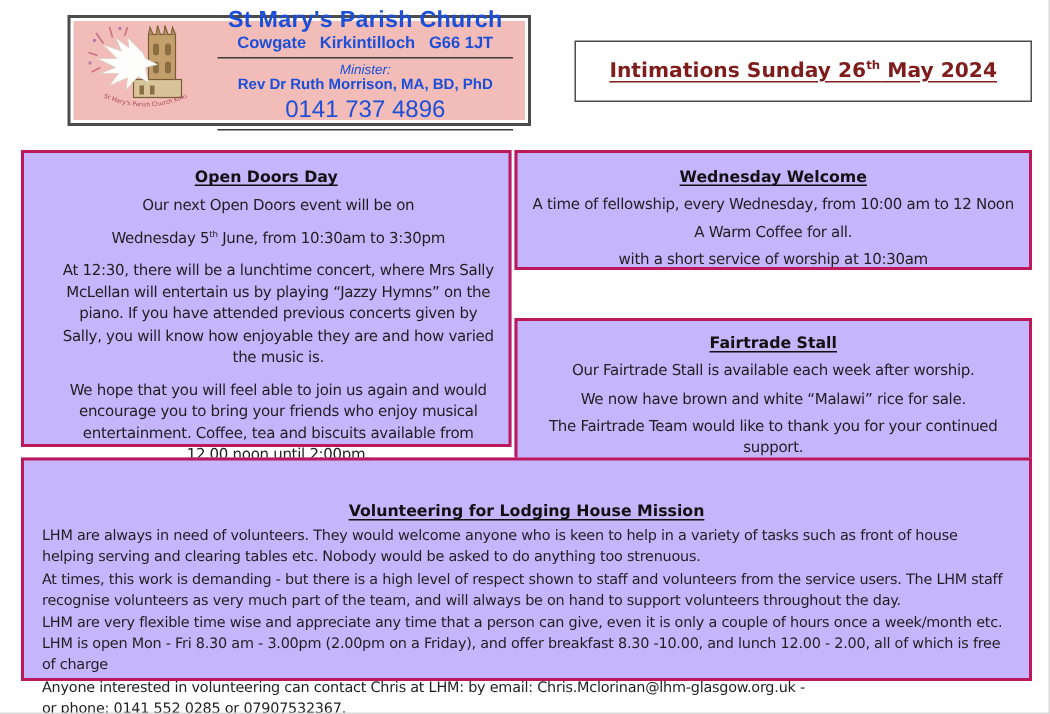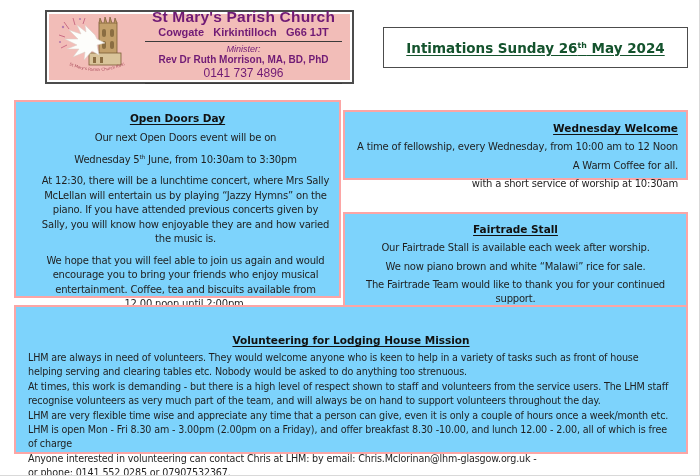--- a/index.html
+++ b/index.html
@@ -14,54 +14,54 @@
   .header-box {
     position:absolute; left:45px; top:10px; width:309px; height:74px;
     border:2px solid #4c4c4c; background:#ffffff; padding:2px;
   }
   .header-inner {
     width:100%; height:100%; background:#f2bdb8;
     display:flex; align-items:center;
   }
   .logo-wrap { width:96px; display:flex; justify-content:center; align-items:center; }
   .header-text {
-    flex:1; text-align:center; color:#701a75;
+    flex:1; text-align:center; color:#1d4ed8;
     font-family:"Liberation Sans", sans-serif; padding-right:8px;
   }
   .church-name { font-size:15.5px; font-weight:bold; letter-spacing:.2px; line-height:1.1; }
   .church-address { font-size:11px; font-weight:bold; white-space:pre-wrap; margin-top:1px; }
   .header-rule { border:0; border-top:1.5px solid #3b3b3b; margin:3px 0 2px 0; }
   .minister-label { font-size:9px; font-style:italic; }
   .minister-name { font-size:10px; font-weight:bold; line-height:1.25; }
-  .phone { font-size:12px; line-height:1.2; }
+  .phone { font-size:16px; line-height:1.2; }
 
   
   .intimations-box {
     position:absolute; left:383px; top:27px; width:305px; height:41px;
     border:1px solid #4c4c4c; display:flex; align-items:center; justify-content:center;
   }
   .intimations-title {
     font-size:13.5px; font-weight:bold; text-decoration:underline;
-    text-underline-offset:2px; color:#14532d;
+    text-underline-offset:2px; color:#7f1d1d;
   }
   sup { font-size:.58em; vertical-align:super; }
 
   
-  .section-box { position:absolute; border:2px solid #fca5a5; background:#7dd3fc; }
+  .section-box { position:absolute; border:2px solid #be185d; background:#c4b5fd; }
   .section-title {
     font-weight:bold; text-decoration:underline; text-underline-offset:2px;
     font-size:10.5px; color:#111;
   }
   .centered { text-align:center; }
 
   .open-doors { left:14px; top:100px; width:327px; height:198px; padding:10px 9px 6px; }
   .open-doors .section-title { display:block; margin-bottom:7px; }
   .open-doors p { font-size:10px; line-height:1.45; margin-bottom:7px; letter-spacing:-0.2px;margin-left:16px; }
 
-  .wednesday { left:343px; top:110px; width:345px; height:70px; padding:10px 8px 4px;text-align:right; }
+  .wednesday { left:343px; top:100px; width:345px; height:80px; padding:10px 8px 4px; }
   .wednesday .section-title { display:block; margin-bottom:6px; }
   .wednesday p { font-size:10px; line-height:1.35; margin-bottom:5px; letter-spacing:-0.2px; }
 
   .fairtrade { left:343px; top:212px; width:345px; height:97px; padding:9px 6px 4px; }
   .fairtrade .section-title { display:block; margin-bottom:6px; }
   .fairtrade p { font-size:10px; line-height:1.35; margin-bottom:5px; letter-spacing:-0.2px; }
 
   .volunteering { left:14px; top:305px; width:674px; height:149px; padding:22px 12px 4px; }
   .volunteering .title-row { text-align:center; margin-bottom:3px; }
   .volunteering p { font-size:9.6px; line-height:1.5; letter-spacing:-0.15px; }
@@ -138,21 +138,21 @@
   <div class="section-box wednesday centered">
     <span class="section-title">Wednesday Welcome</span>
     <p>A time of fellowship, every Wednesday, from 10:00 am to 12 Noon</p>
     <p>A Warm Coffee for all.</p>
     <p>with a short service of worship at 10:30am</p>
   </div>
 
   <div class="section-box fairtrade centered">
     <span class="section-title">Fairtrade Stall</span>
     <p>Our Fairtrade Stall is available each week after worship.</p>
-    <p>We now piano brown and white “Malawi” rice for sale.</p>
+    <p>We now have brown and white “Malawi” rice for sale.</p>
     <p>The Fairtrade Team would like to thank you for your continued support.</p>
   </div>
 
   <div class="section-box volunteering">
     <div class="title-row">
       <span class="section-title">Volunteering for Lodging House Mission</span>
     </div>
     <p>LHM are always in need of volunteers. They would welcome anyone who is keen to help in a variety of tasks such as front of house helping serving and clearing tables etc. Nobody would be asked to do anything too strenuous.</p>
     <p>At times, this work is demanding - but there is a high level of respect shown to staff and volunteers from the service users. The LHM staff recognise volunteers as very much part of the team, and will always be on hand to support volunteers throughout the day.</p>
     <p>LHM are very flexible time wise and appreciate any time that a person can give, even it is only a couple of hours once a week/month etc.</p>

